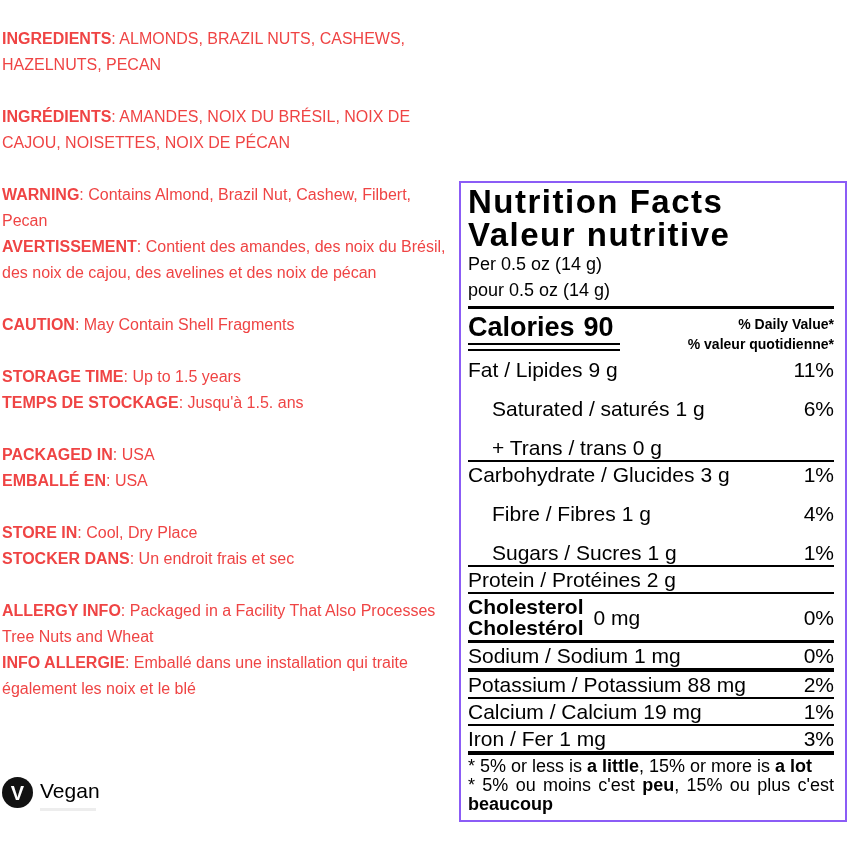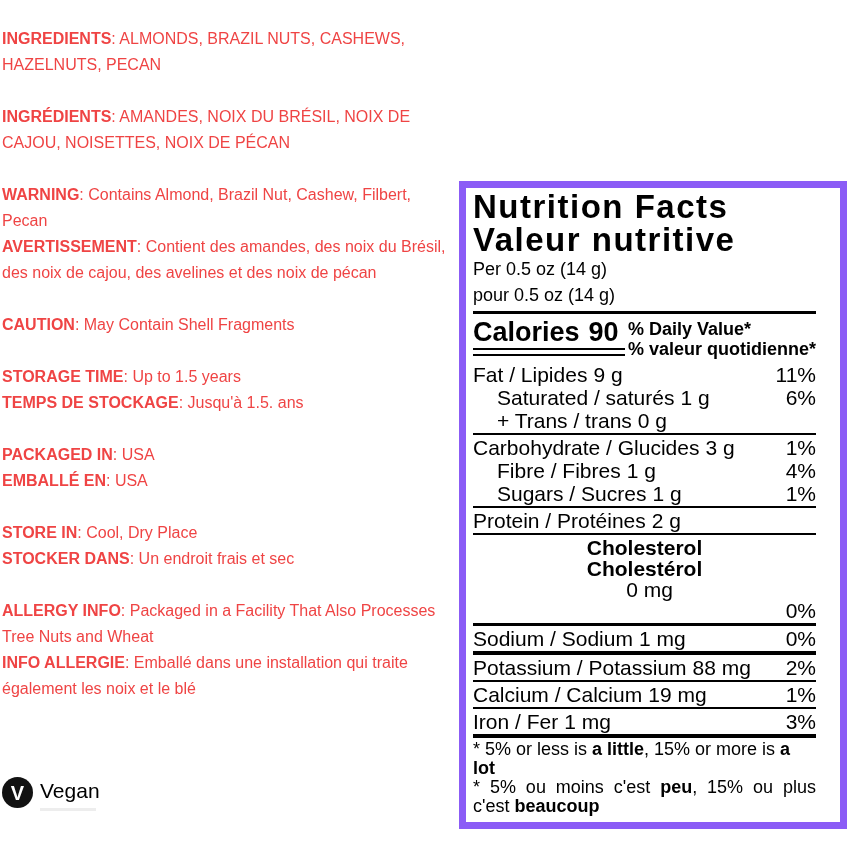--- a/index.html
+++ b/index.html
@@ -14,43 +14,43 @@
   .info-col {
     position:absolute; left:2px; top:26px; width:453px;
     font-size:16px; line-height:26px; color:#ef4444;
   }
   .info-block { margin-bottom:26px; }
   .info-entry b { font-weight:bold; }
 
   
   .nf-panel {
     position:absolute; left:459px; top:181px; width:388px; min-height:542px;
-    border:7px solid #8b5cf6; background:#fff; padding:2px 24px 6px 7px;
+    border:2px solid #8b5cf6; background:#fff; padding:2px 11px 6px 7px;
   }
   .nf-title { font-size:33px; font-weight:bold; line-height:33px; letter-spacing:1.5px; white-space:nowrap; }
   .nf-serving { font-size:18px; line-height:26px; }
   .rule2 { height:2px; background:#000; margin:1px 0; }
   .rule3 { height:3px; background:#000; margin:1px 0; }
   .rule4 { height:4px; background:#000; margin:1px 0; }
   .rule-serving { height:3px; background:#000; margin-top:3px; }
 
   .cal-wrap { display:flex; justify-content:space-between; margin-top:3px; height:46px; }
   .cal-text { font-size:27px; font-weight:bold; line-height:30px; }
   .cal-text .cal-val { margin-left:9px; }
   .cal-underline { width:152px; height:8px; border-top:2px solid #000; border-bottom:2px solid #000; margin-top:1px; }
-  .dv-head { font-size:18px; font-weight:bold; line-height:20px; padding-top:2px; white-space:nowrap; }
+  .dv-head { text-align:right; font-size:14px; font-weight:bold; line-height:20px; padding-top:2px; white-space:nowrap; }
 
   .nf-row { display:flex; align-items:baseline; font-size:21px; line-height:23px; }
   .nf-row .nm { white-space:nowrap; }
   .nf-row .b { font-weight:normal; }
   .nf-row .amt { margin-left:6px; white-space:nowrap; }
   .nf-row .dv { margin-left:auto; white-space:nowrap; }
-  .nf-row.indent { padding-left:24px; }
-
-  .chol-wrap { display:flex; align-items:center; font-size:21px; line-height:21px; padding:1px 0;flex-direction:column; }
+  .nf-row.indent { padding-left:24px;margin-top:16px; }
+
+  .chol-wrap { display:flex; align-items:center; font-size:21px; line-height:21px; padding:1px 0; }
   .chol-names { font-weight:bold; line-height:21px; }
   .chol-amt { margin-left:10px; }
   .chol-dv { margin-left:auto; }
 
   .fn { font-size:18px; line-height:19px; margin-top:2px; }
   .fn b { font-weight:bold; }
   .fn-fr { text-align:justify; margin-top:0; }
 
   
   .vegan-badge { position:absolute; left:2px; top:777px; display:flex; align-items:flex-start; }

